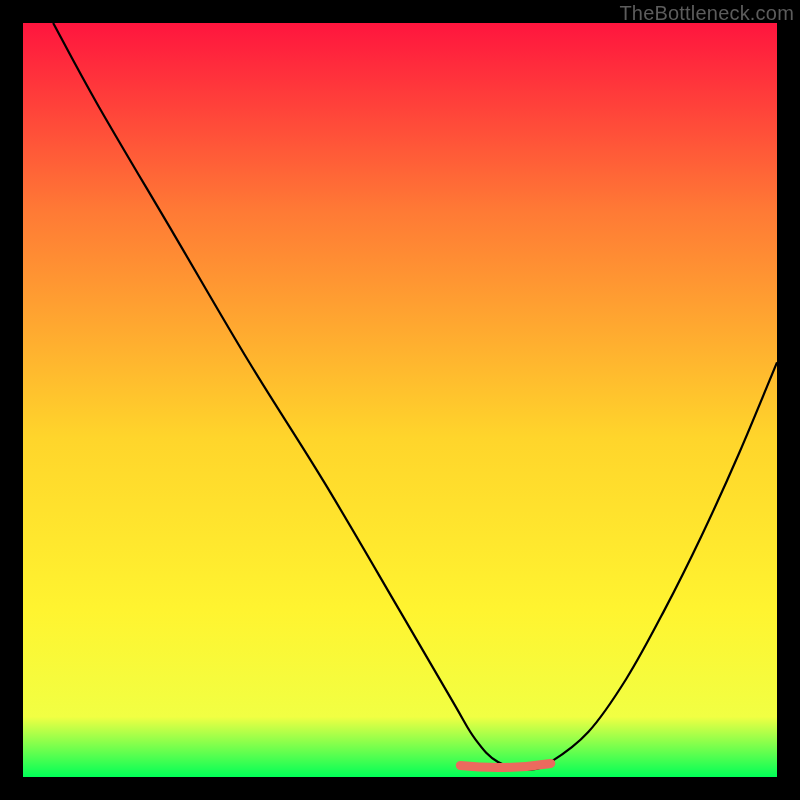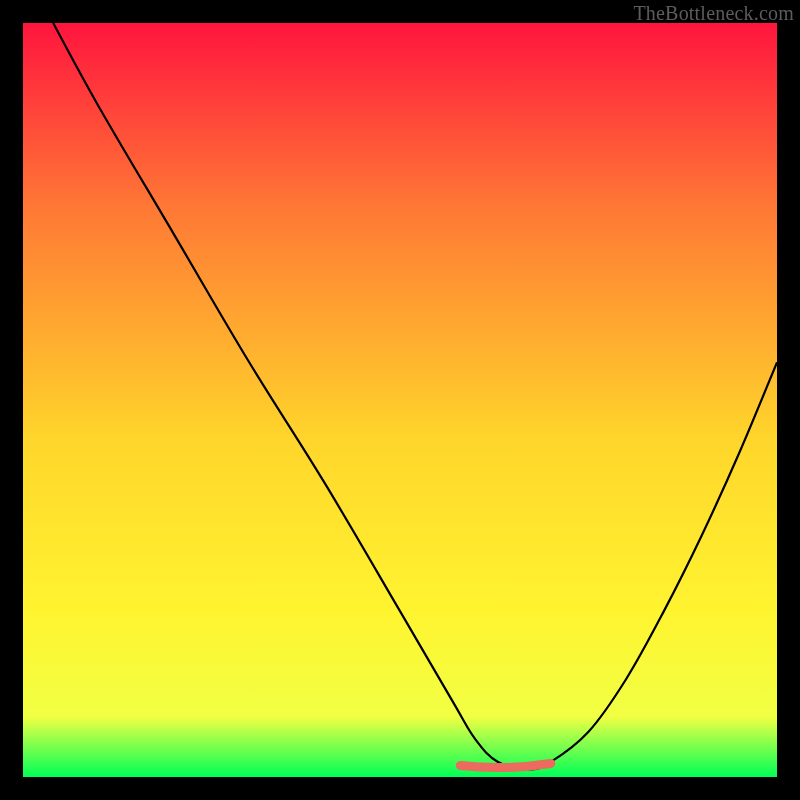--- a/index.html
+++ b/index.html
@@ -24,21 +24,21 @@
     position: absolute;
     left: 23px;
     top: 23px;
     width: 754px;
     height: 754px;
   }
   .watermark {
     position: absolute;
     top: 2px;
     right: 6px;
-    font-family: Liberation Serif, serif;
+    font-family: Liberation Sans, sans-serif;
     font-size: 20px;
     color: #5c5c5c;
     letter-spacing: 0.2px;
   }
 </style>
 </head>
 <body>
 
 <div class="frame"></div>
 

